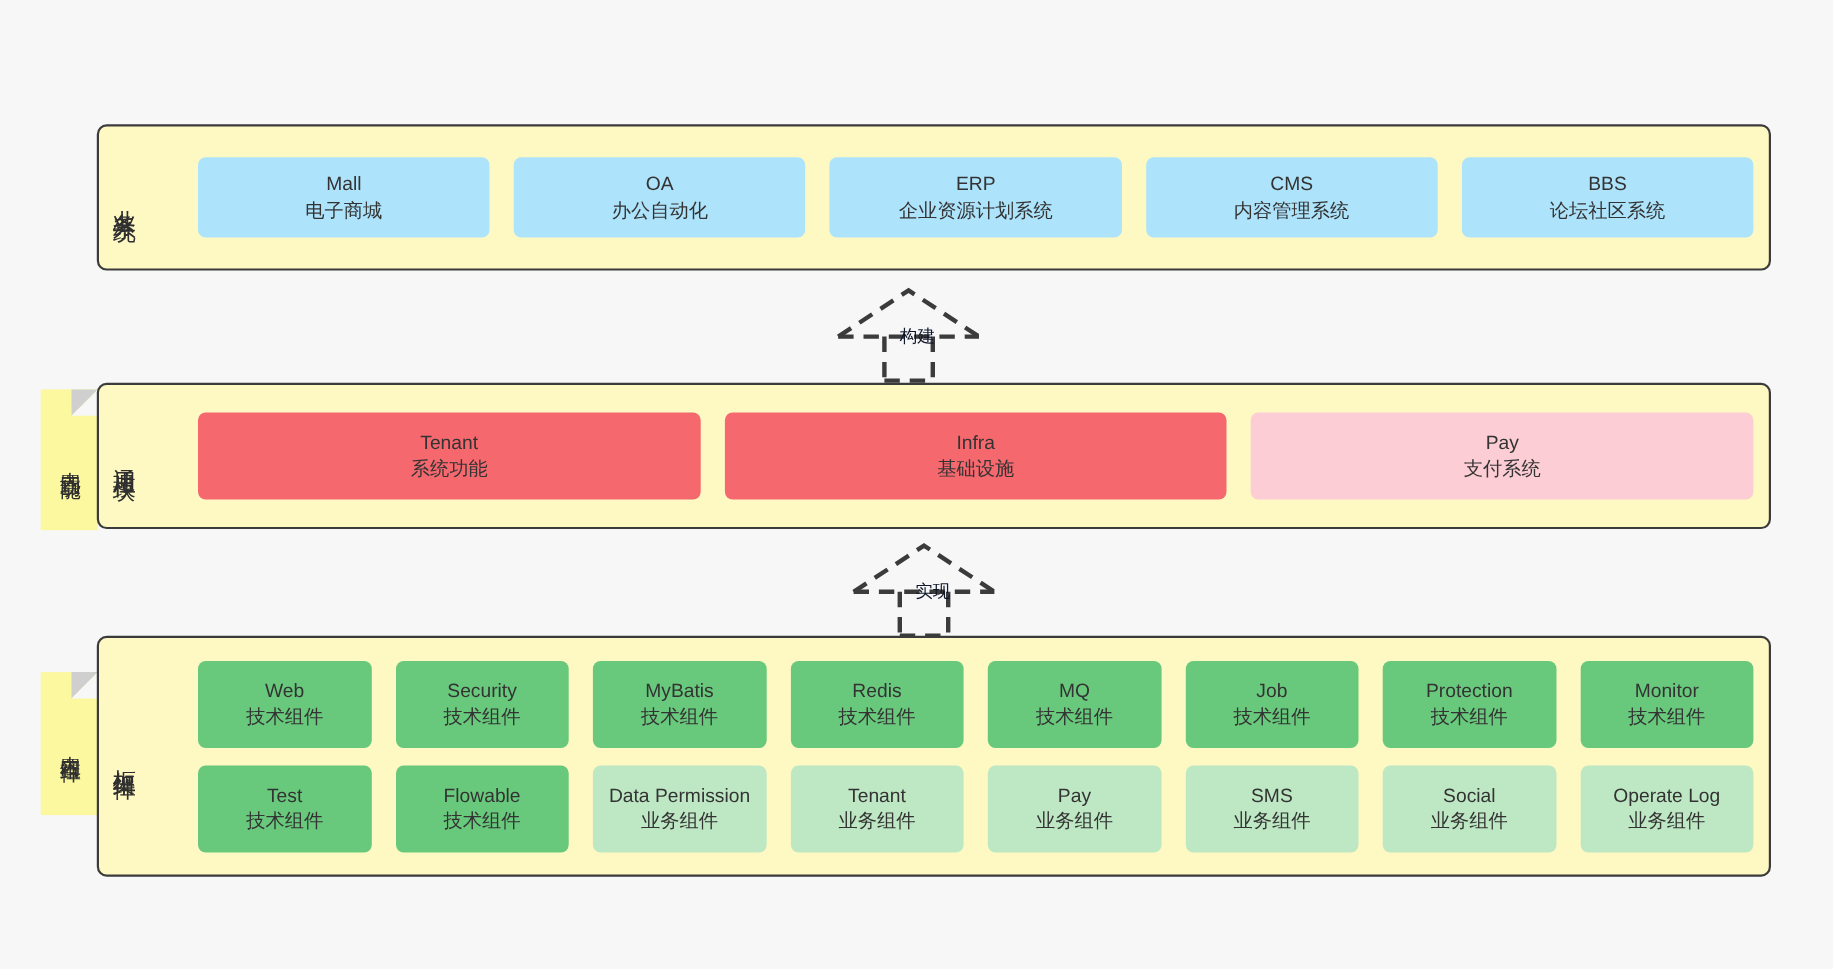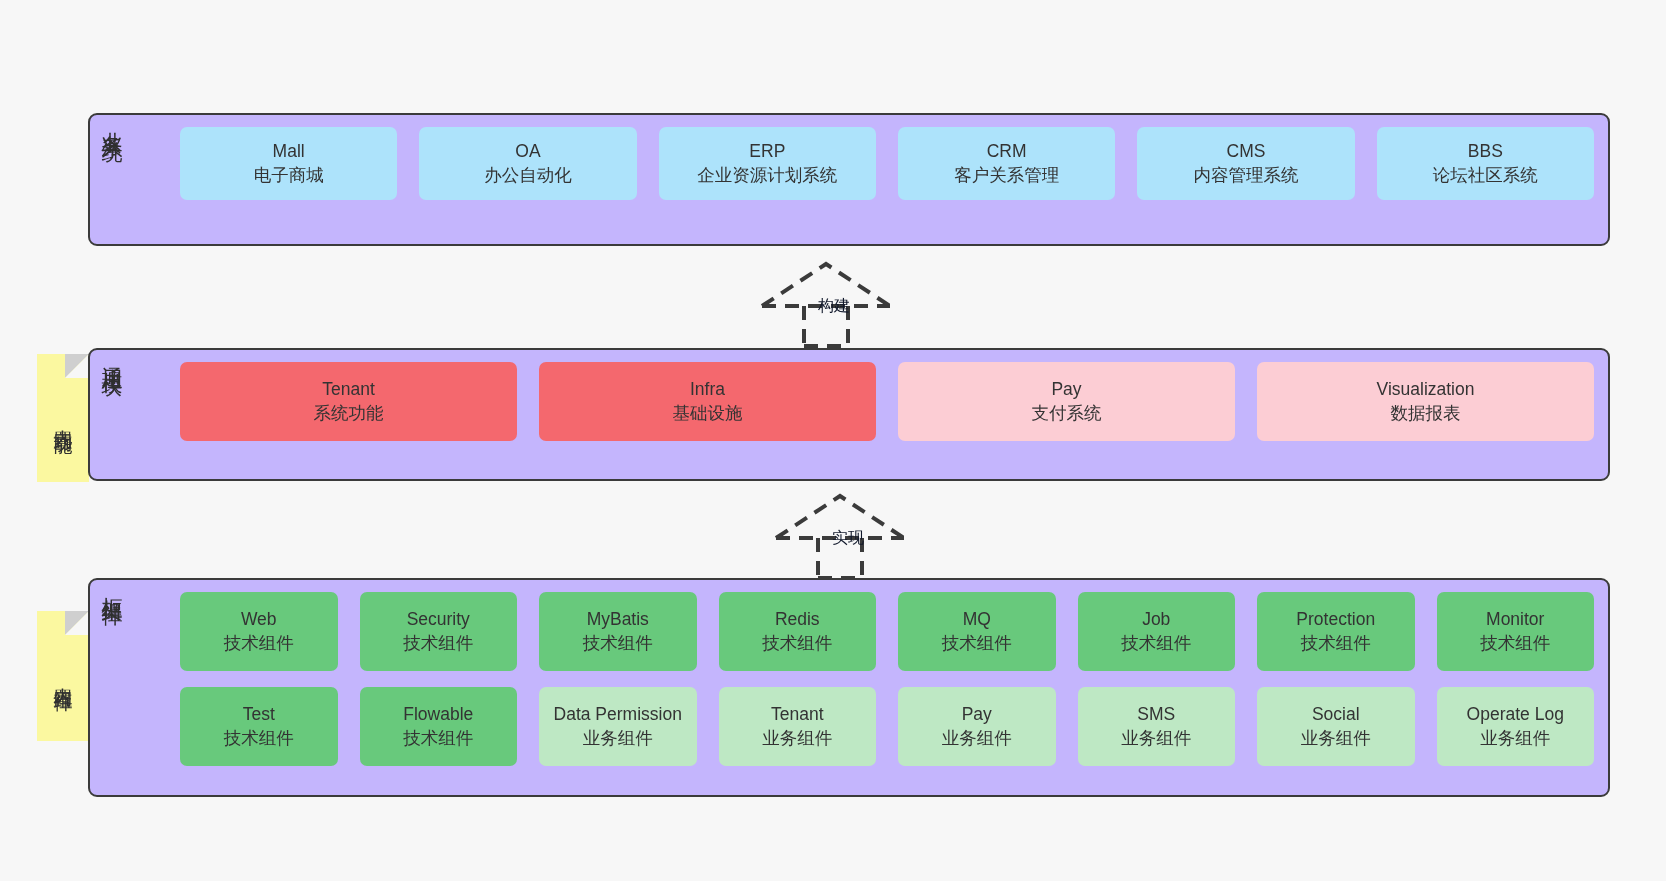--- a/index.html
+++ b/index.html
@@ -9,26 +9,26 @@
     font-family:"Liberation Sans","DejaVu Sans",sans-serif;
     color:#333333;
     overflow:hidden;
     position:relative;
   }
   #stage{position:absolute;left:0;top:0;width:1666px;height:881px;}
 
   
   .layer{
     position:absolute;
-    background:#c4b5fd;
+    background:#fef9c3;
     border:2px solid #3b3b3b;
     border-radius:9px;
     box-sizing:border-box;
     display:flex;
-    align-items:flex-start;
+    align-items:center;
     gap:40px;
   }
   .layer-label{
     flex:0 0 auto;
     width:44px;
     display:flex;
     align-items:center;
     justify-content:center;
     writing-mode:vertical-rl;
     text-orientation:upright;
@@ -149,24 +149,20 @@
         </div>
         <div class="card c-blue">
           <span class="c-en">OA</span>
           <span class="c-cn">办公自动化</span>
         </div>
         <div class="card c-blue">
           <span class="c-en">ERP</span>
           <span class="c-cn">企业资源计划系统</span>
         </div>
         <div class="card c-blue">
-          <span class="c-en">CRM</span>
-          <span class="c-cn">客户关系管理</span>
-        </div>
-        <div class="card c-blue">
           <span class="c-en">CMS</span>
           <span class="c-cn">内容管理系统</span>
         </div>
         <div class="card c-blue">
           <span class="c-en">BBS</span>
           <span class="c-cn">论坛社区系统</span>
         </div>
       </div>
     </div>
   </div>
@@ -194,24 +190,20 @@
           <span class="c-cn">系统功能</span>
         </div>
         <div class="card c-red">
           <span class="c-en">Infra</span>
           <span class="c-cn">基础设施</span>
         </div>
         <div class="card c-pink">
           <span class="c-en">Pay</span>
           <span class="c-cn">支付系统</span>
         </div>
-        <div class="card c-pink">
-          <span class="c-en">Visualization</span>
-          <span class="c-cn">数据报表</span>
-        </div>
       </div>
     </div>
   </div>
 
   <div class="uml" id="uml-impl">
     <svg width="180" height="90" viewBox="0 0 180 90">
       <path d="M6 48 L70 6 L134 48" fill="none" stroke="#3b3b3b" stroke-width="4" stroke-dasharray="14,9" stroke-linecap="butt"></path>
       <path d="M6 48 L134 48" fill="none" stroke="#3b3b3b" stroke-width="4" stroke-dasharray="14,9"></path>
       <path d="M48 48 L48 88 M92 48 L92 88 M48 88 L92 88" fill="none" stroke="#3b3b3b" stroke-width="4" stroke-dasharray="14,9"></path>
     </svg>

